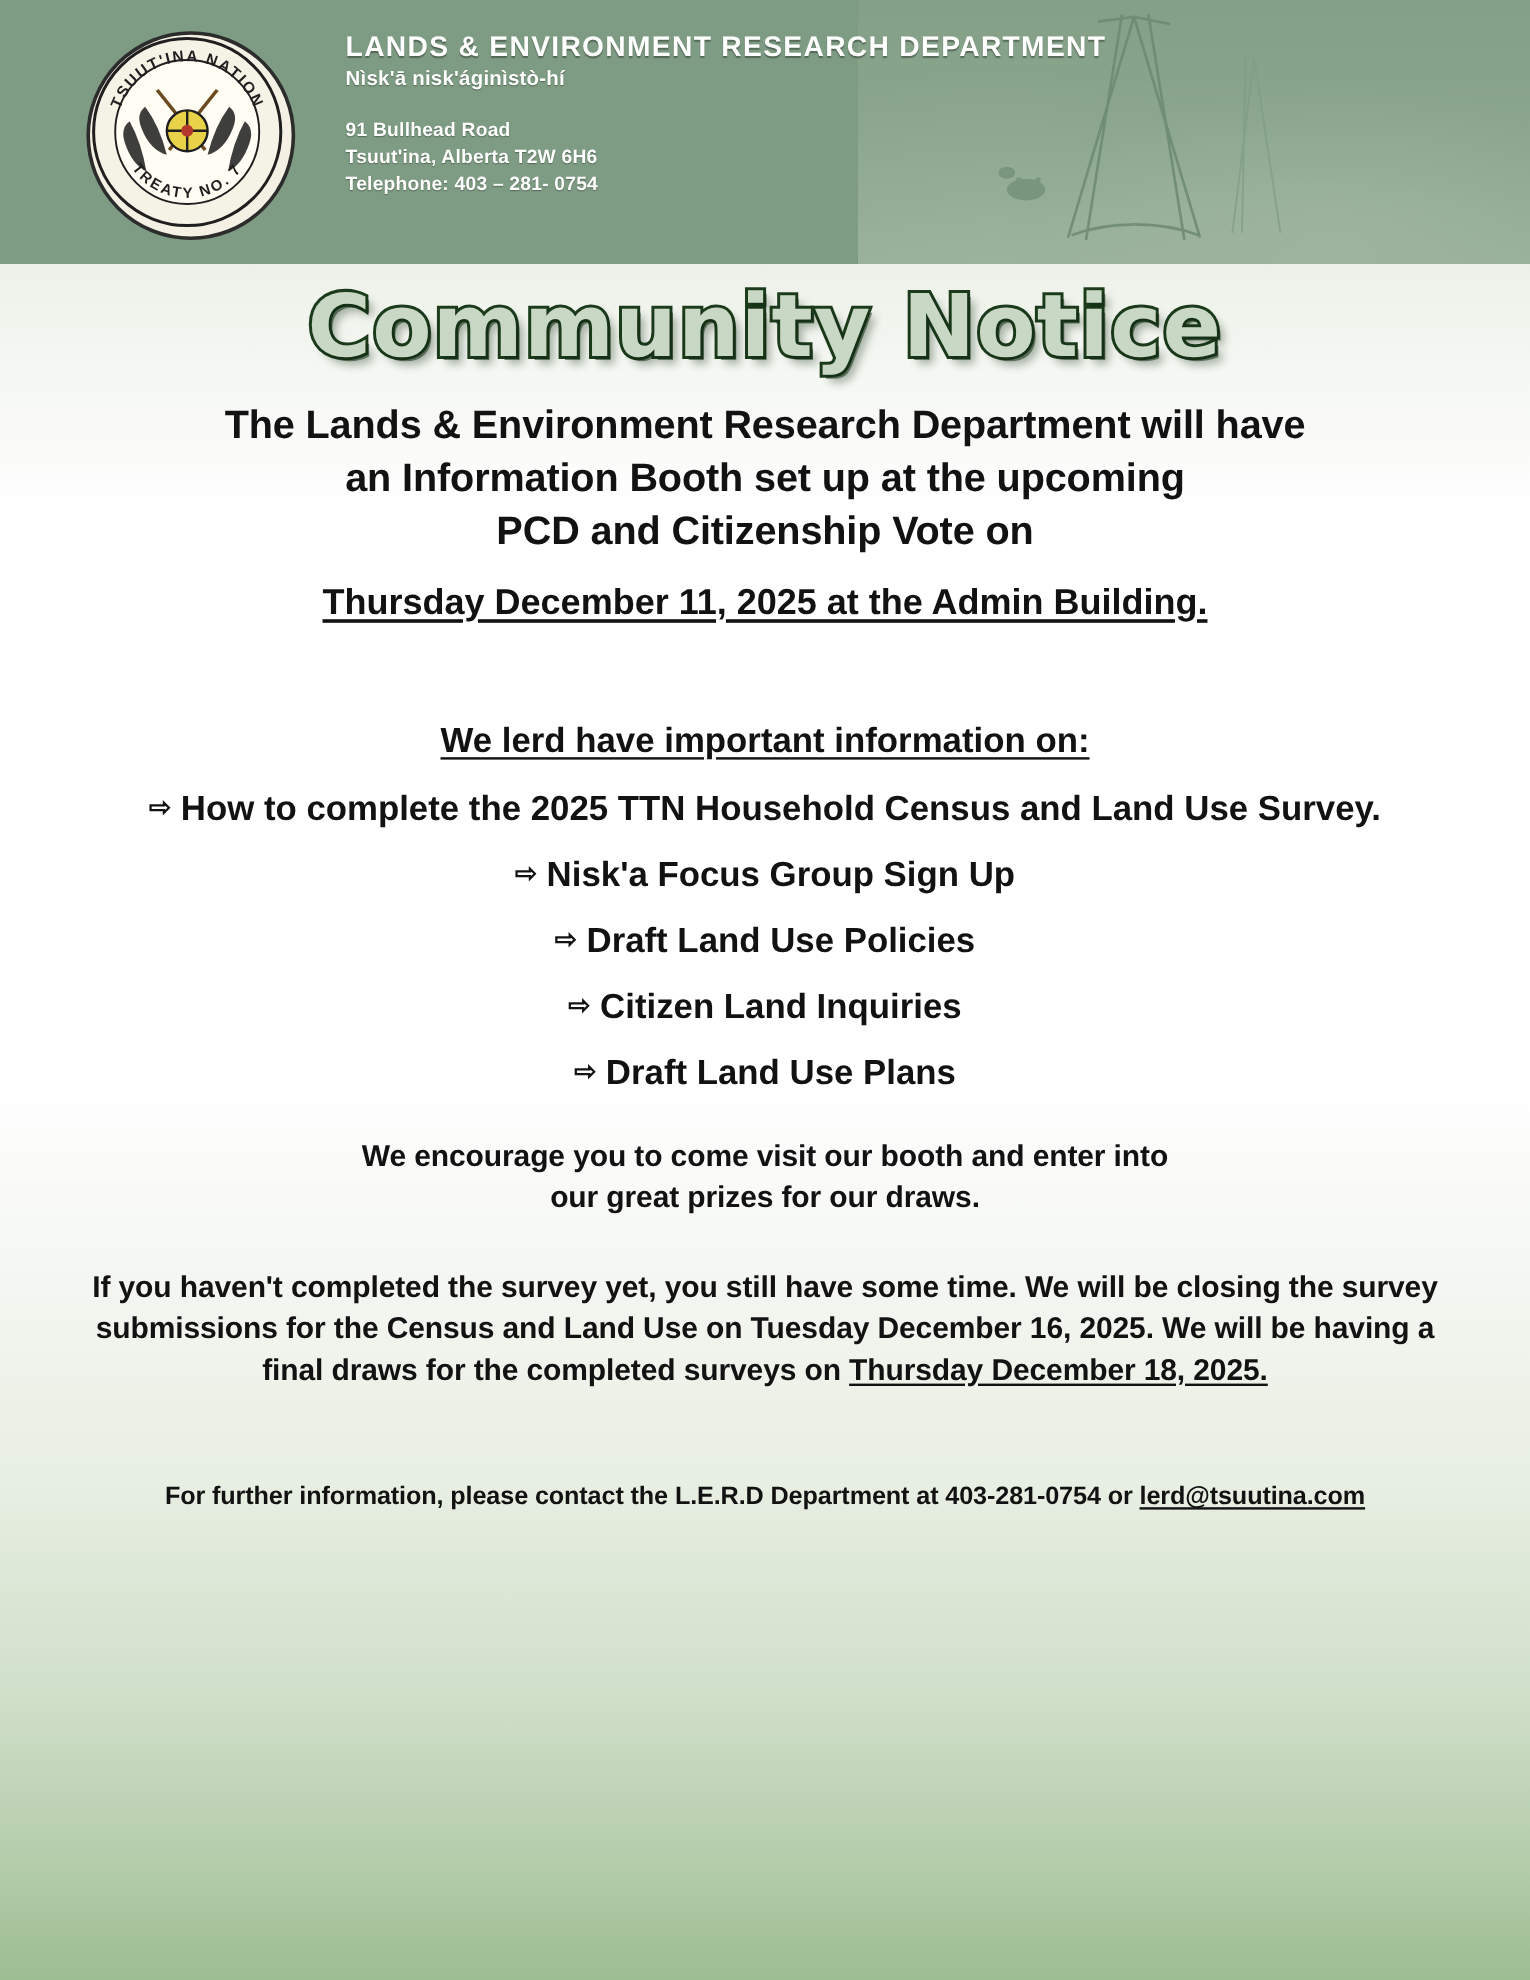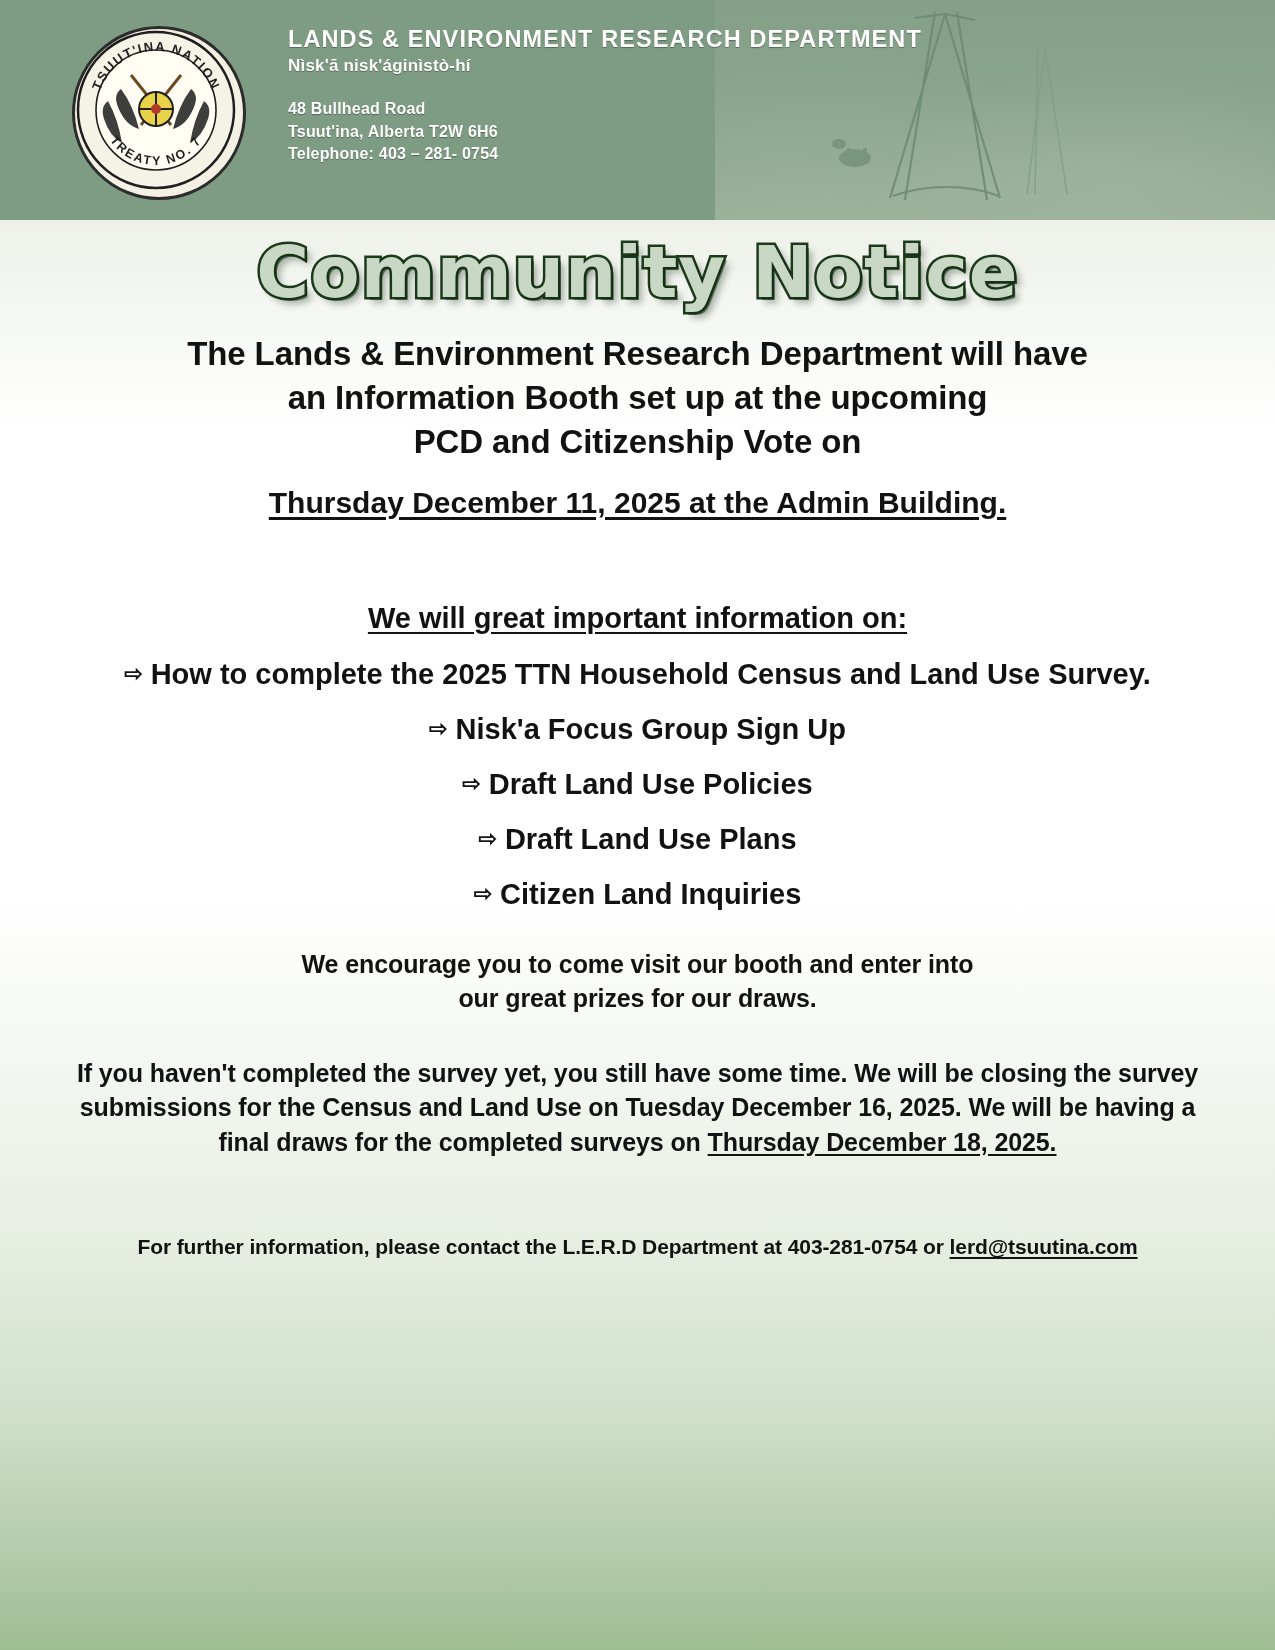--- a/index.html
+++ b/index.html
@@ -237,56 +237,56 @@
         </text>
         <text font-family="Liberation Sans, sans-serif" font-size="12.5" font-weight="bold" fill="#1f1f1f" letter-spacing="2">
           <textPath href="#arcBot" startOffset="50%" text-anchor="middle">TREATY NO. 7</textPath>
         </text>
       </svg>
     </div>
 
     <div class="header-text">
       <p class="dept-title">LANDS &amp; ENVIRONMENT RESEARCH DEPARTMENT</p>
       <p class="dept-sub">Nìsk'ā nisk'áginìstò-hí</p>
-      <p class="addr-line">48 Bullhead Road</p>
+      <p class="addr-line">91 Bullhead Road</p>
       <p class="addr-line">Tsuut'ina, Alberta   T2W 6H6</p>
       <p class="addr-line">Telephone: 403 – 281- 0754</p>
     </div>
   </div>
 
   <div class="title-wrap">
     <h1 class="big-title">Community Notice</h1>
   </div>
 
   <div class="content">
     <p class="lead">
       <span>The Lands &amp; Environment Research Department will have</span><br>
       <span>an Information Booth set up at the upcoming</span><br>
       <span>PCD and Citizenship Vote on</span>
     </p>
 
     <p class="date-line">Thursday December 11, 2025 at the Admin Building.</p>
 
-    <p class="info-head">We will great important information on:</p>
+    <p class="info-head">We lerd have important information on:</p>
 
     <ul class="bullets">
       <li>
         <span class="arrow">⇨</span><span>How to complete the 2025 TTN Household Census and Land Use Survey.</span>
       </li>
       <li>
         <span class="arrow">⇨</span><span>Nisk'a Focus Group Sign Up</span>
       </li>
       <li>
         <span class="arrow">⇨</span><span>Draft Land Use Policies</span>
       </li>
       <li>
+        <span class="arrow">⇨</span><span>Citizen Land Inquiries</span>
+      </li>
+      <li>
         <span class="arrow">⇨</span><span>Draft Land Use Plans</span>
-      </li>
-      <li>
-        <span class="arrow">⇨</span><span>Citizen Land Inquiries</span>
       </li>
     </ul>
 
     <p class="para encourage">
       <span>We encourage you to come visit our booth and enter into</span><br>
       <span>our great prizes for our draws.</span>
     </p>
 
     <p class="para closing">
       <span>If you haven't completed the survey yet, you still have some time. We will be closing the survey submissions for the Census and Land Use on Tuesday December 16, 2025. We will be having a final draws for the completed surveys on </span><span class="u">Thursday December 18, 2025.</span>

